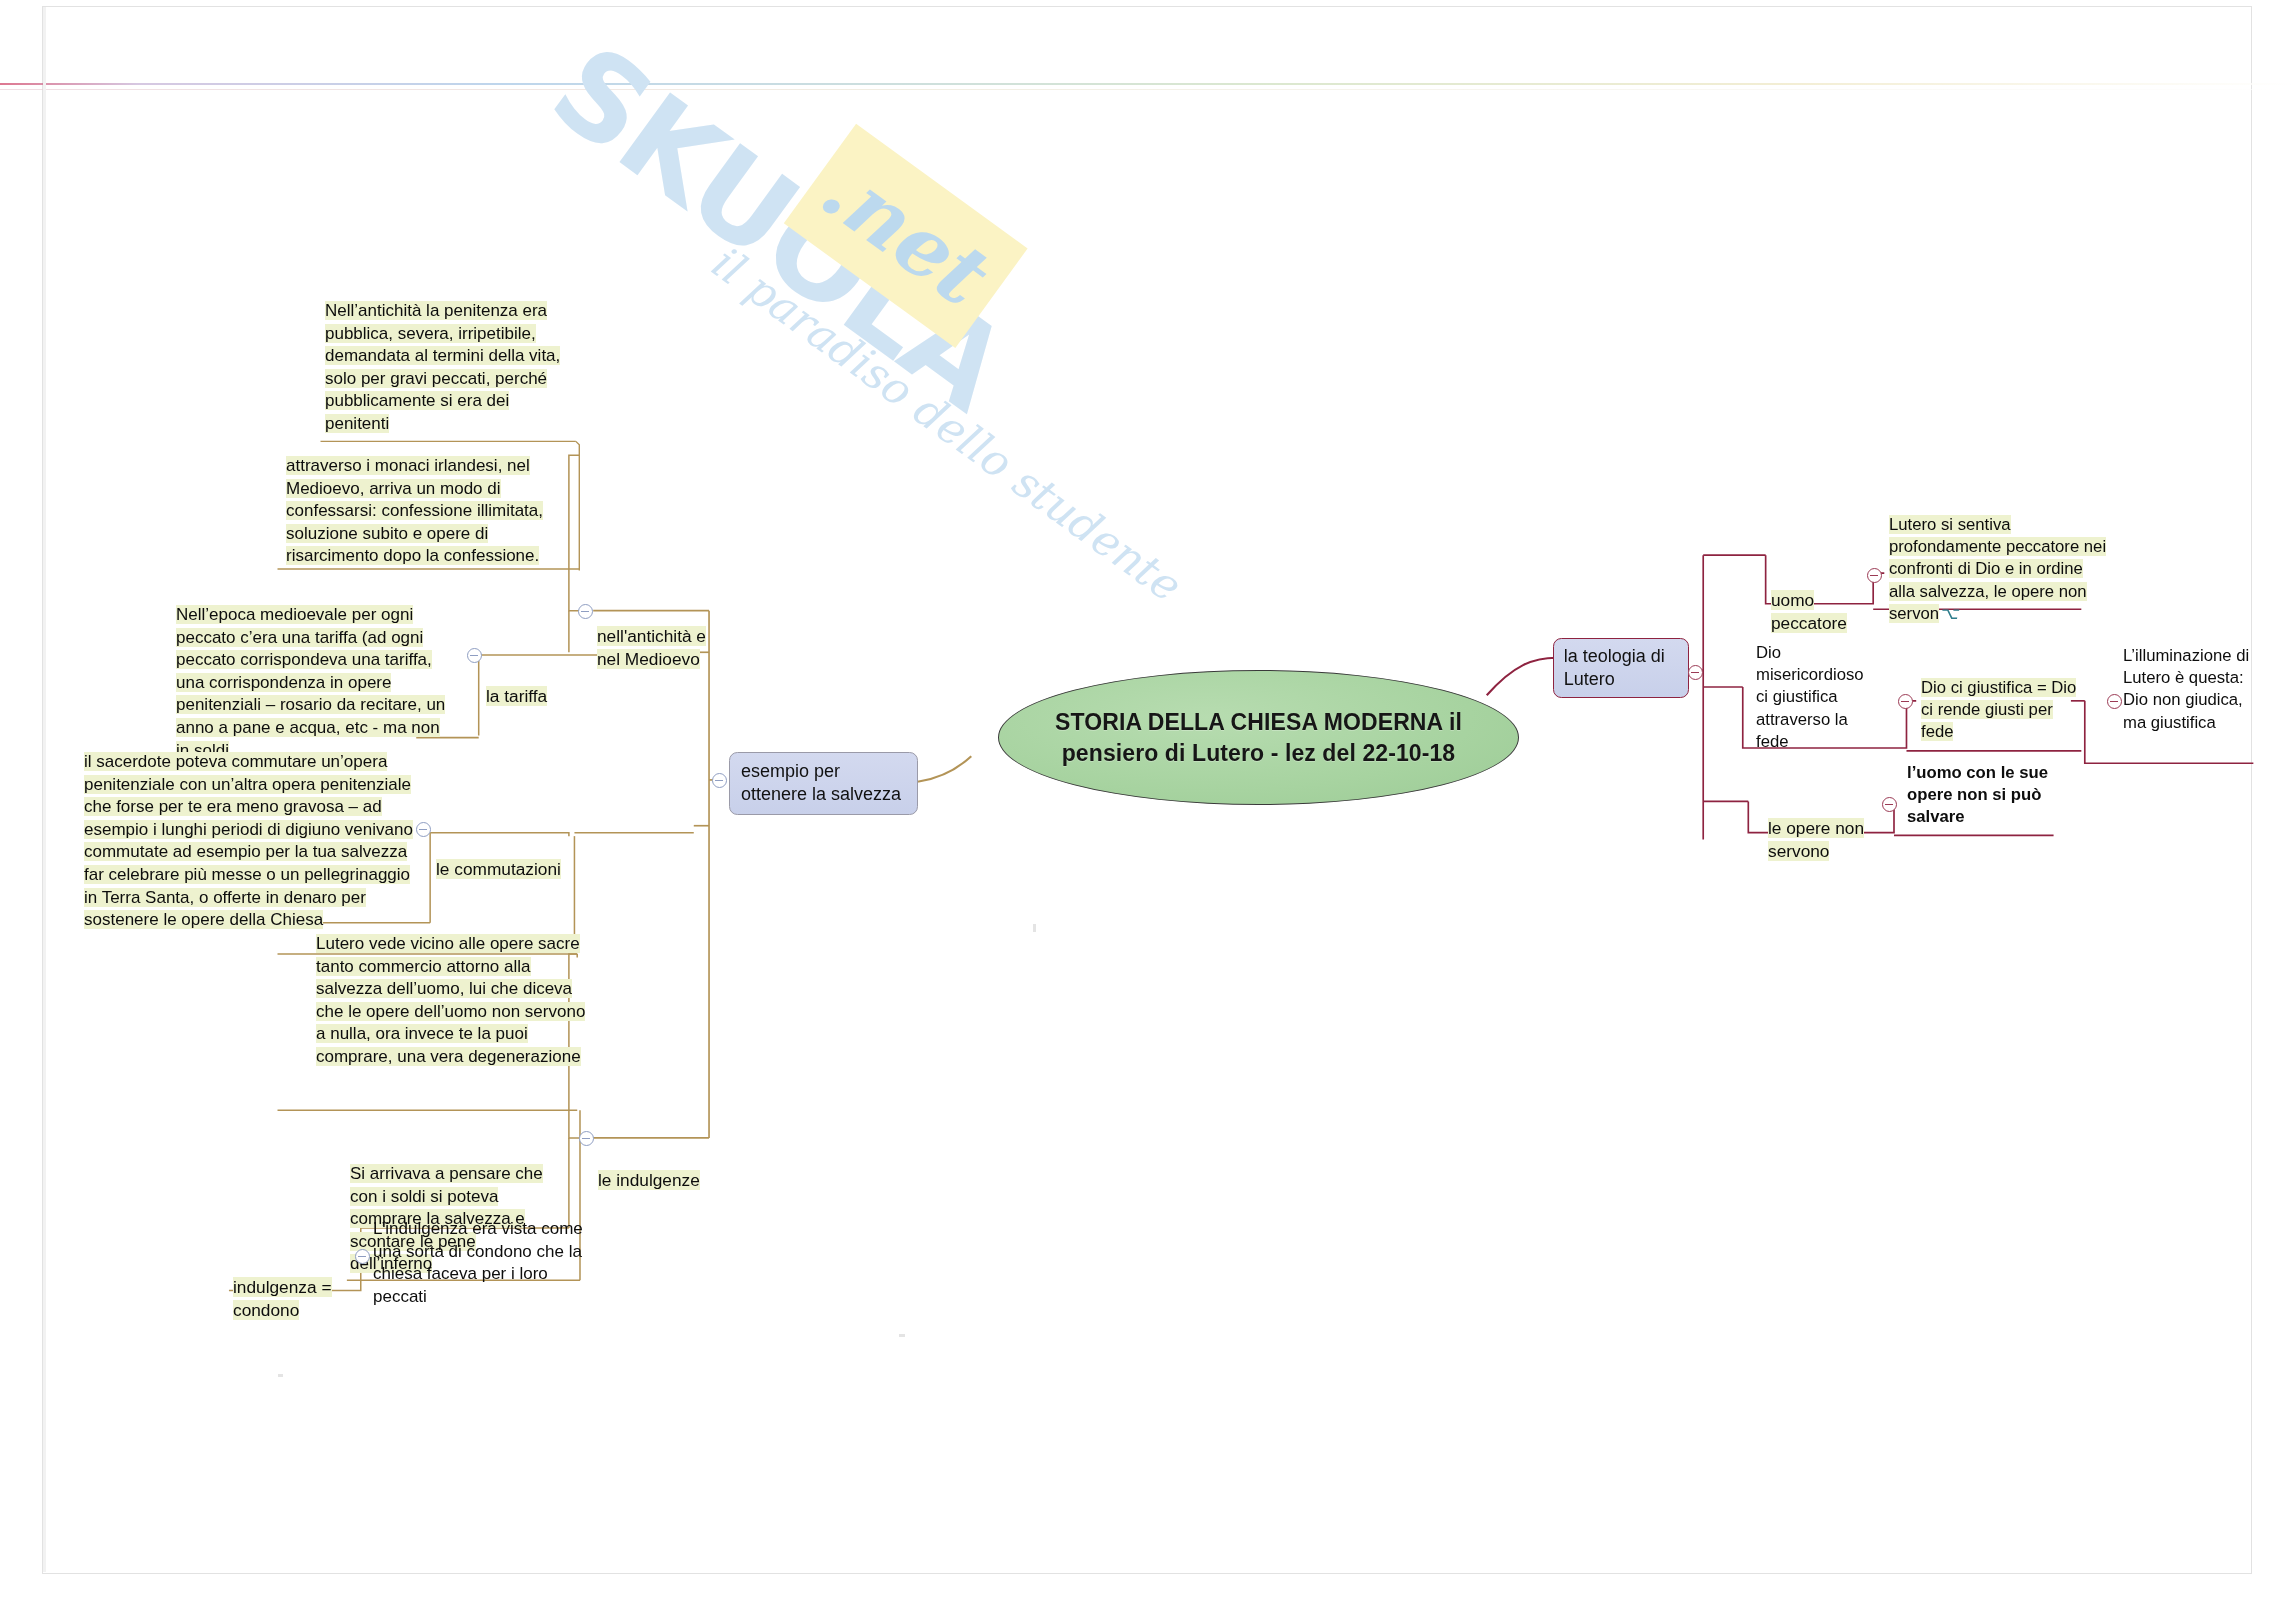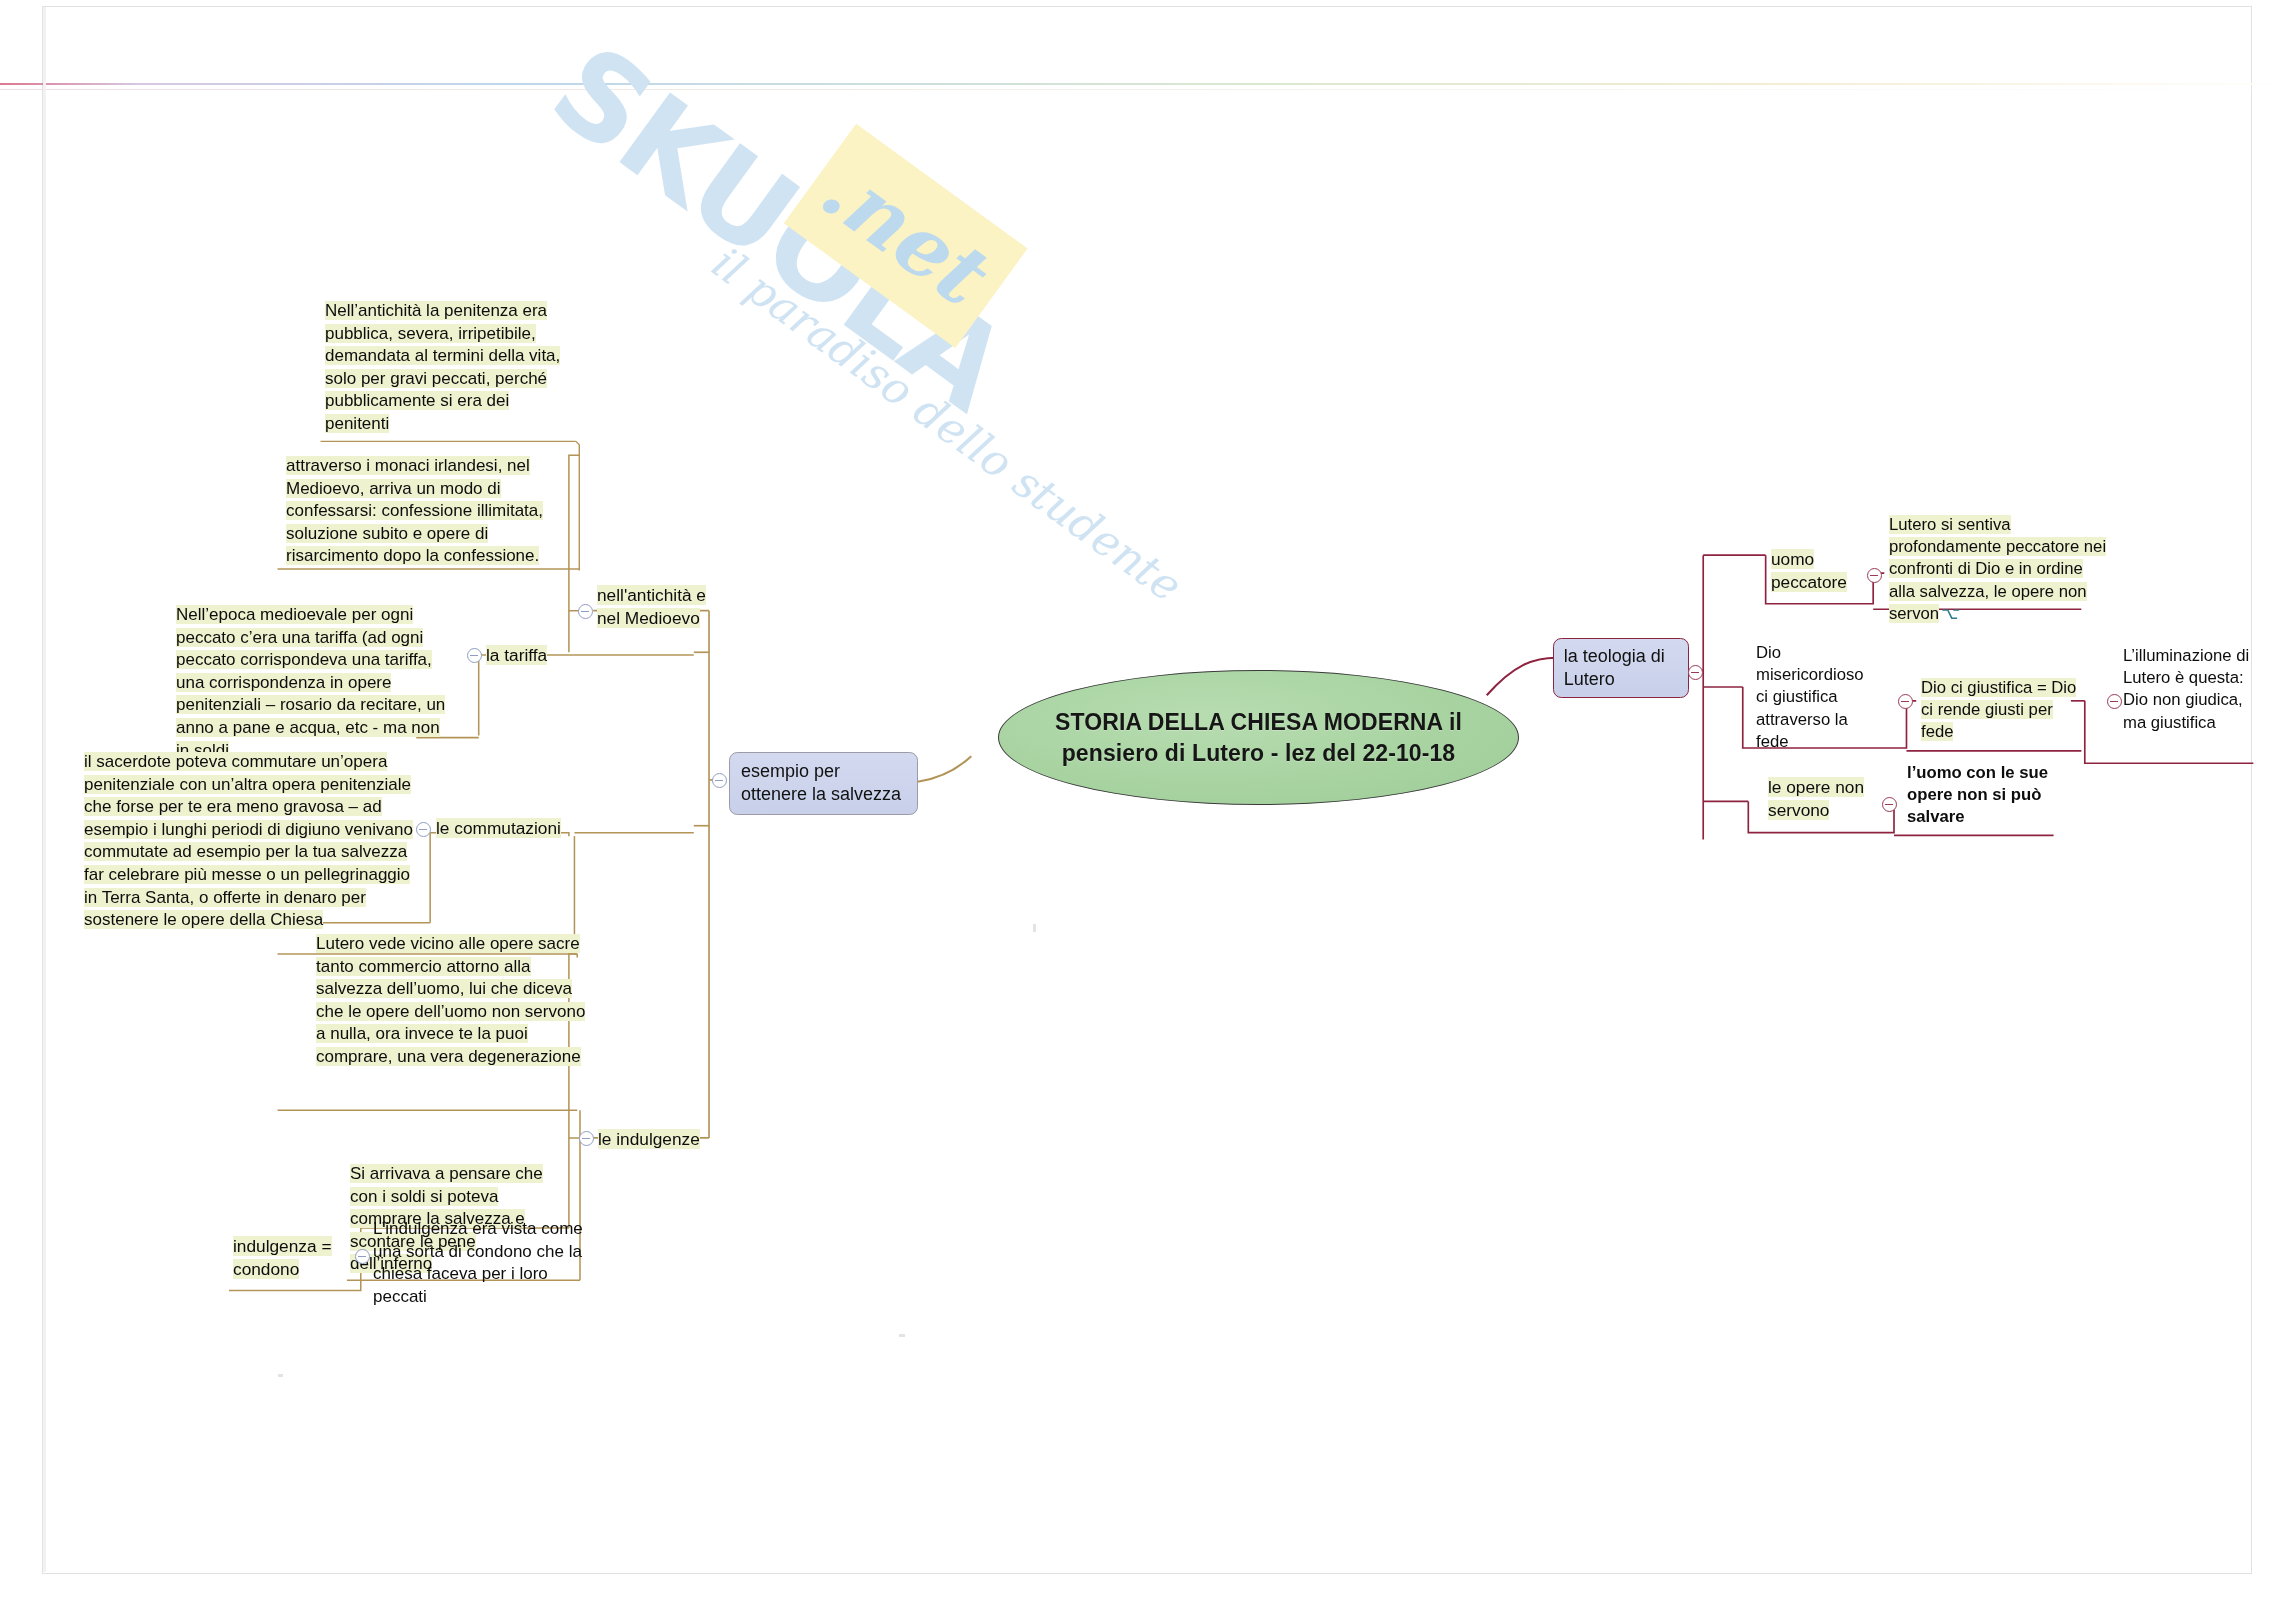--- a/index.html
+++ b/index.html
@@ -79,21 +79,21 @@
     padding:7px 11px;font-size:18px;line-height:1.3;color:#111;
   }
   .lvl1.red{border-color:#8e2340;}
 
   
   .leaf{font-size:17px;line-height:1.33;color:#0d0d0d;}
   .leaf .hl{background:#eef2cf;}
   .leaf.small{font-size:16.7px;}
 
   
-  .label{font-size:17.3px;line-height:1.34;color:#0d0d0d;}
+  .label{font-size:17.3px;line-height:1.34;color:#0d0d0d;margin-top:41px;}
   .label .hl{background:#eef2cf;}
 
   
   .toggle{
     position:absolute;width:13px;height:13px;border-radius:50%;
     border:1.1px solid #8f9ec2;background:#ffffff;
   }
   .toggle:after{
     content:"";position:absolute;left:2.1px;top:5.6px;width:7.6px;height:1.1px;background:#8f9ec2;
   }

